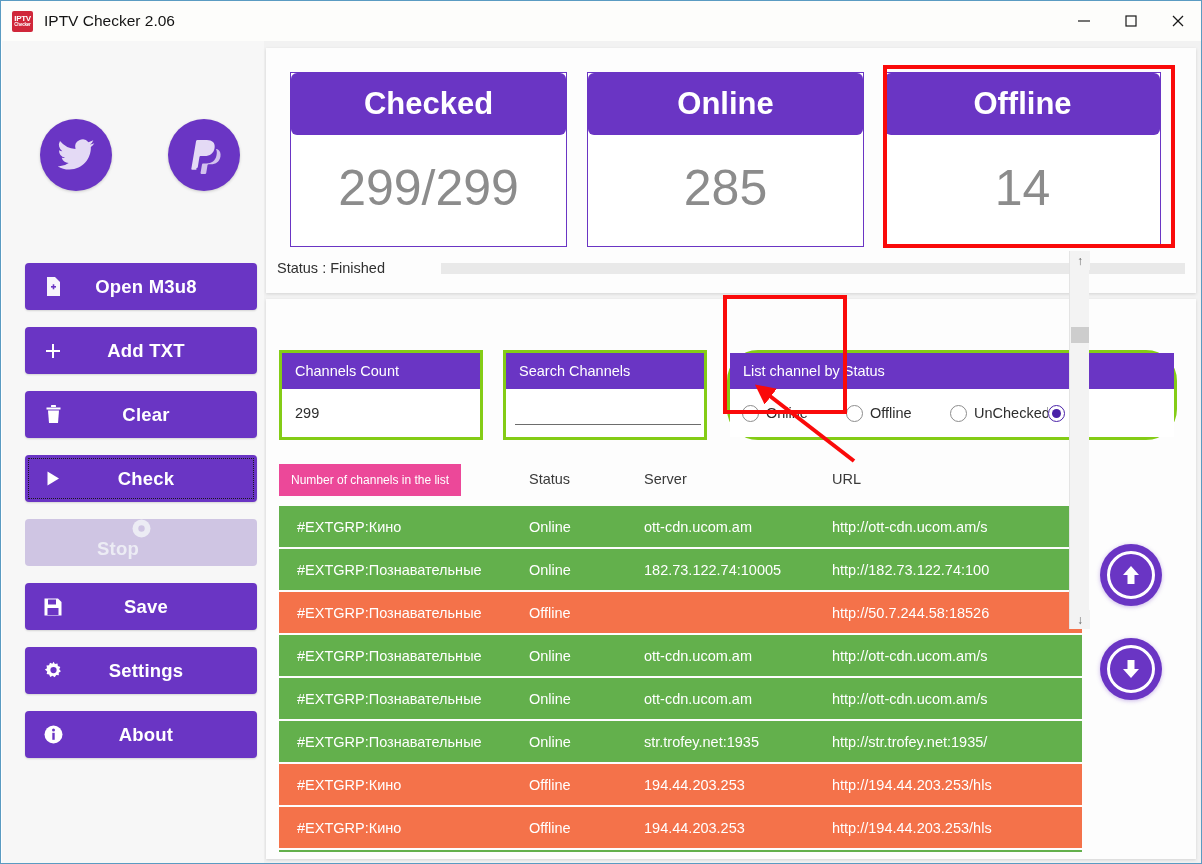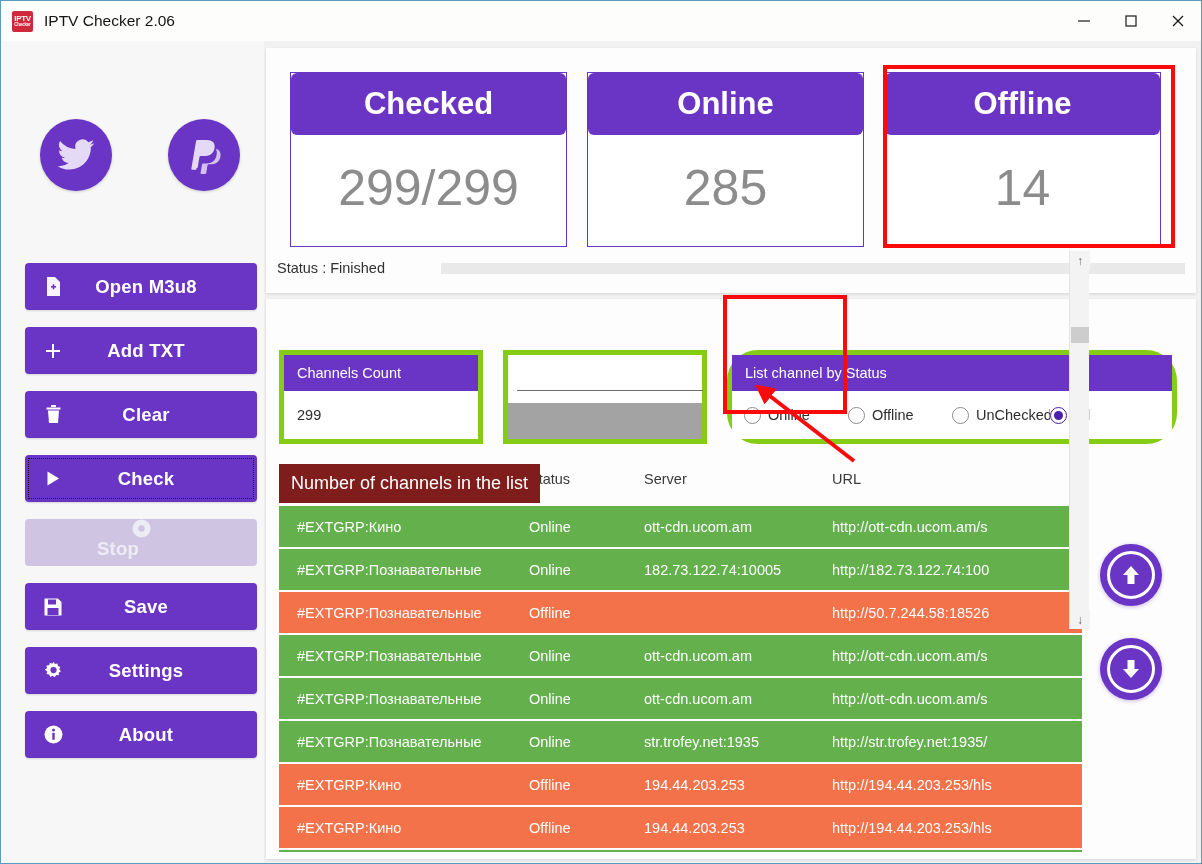--- a/index.html
+++ b/index.html
@@ -152,21 +152,21 @@
   .list-panel {
     position: absolute; left: 2px; top: 258px;
     width: 930px; height: 560px;
     background: #fdfdfd;
     box-shadow: 0 1px 3px rgba(0,0,0,0.13);
   }
   .filter-row {
     position: absolute; top: 51px; left: 13px;
     display: flex; gap: 20px;
   }
-  .fbox { border: 5px solid #84cc16; background: #a3a3a3; }
+  .fbox { border: 3px solid #84cc16; background: #d946ef; }
   .fbox-head {
     height: 36px; background: #6a35c4;
     color: #ffffff; font-size: 14.5px;
     display: flex; align-items: center; padding-left: 13px;
   }
   .fbox-body { background: #ffffff; }
   .fbox.count { width: 204px; }
   .fbox.count .fbox-body {
     height: 48px; display: flex; align-items: center; padding-left: 13px;
     font-size: 14.5px; color: #2d2d2d;
@@ -202,22 +202,22 @@
   }
   .radio-dot.checked { border-color: #4a21a8; }
   .radio-dot.checked::after {
     content: ""; width: 9px; height: 9px; border-radius: 50%;
     background: #4a21a8;
   }
 
   
   .tooltip {
     position: absolute; left: 13px; top: 165px;
-    background: #7f1d1d; color: #ffffff;
-    font-size: 18px;
+    background: #ec4899; color: #ffffff;
+    font-size: 12px;
     padding: 9px 12px;
     z-index: 20;
     white-space: nowrap;
   }
 
   
   .table-wrap {
     position: absolute; left: 13px; top: 153px;
     width: 803px; height: 400px;
     overflow: hidden;
@@ -465,20 +465,21 @@
     <div class="list-panel">
 
       <div class="filter-row">
 
         <div class="fbox count">
           <div class="fbox-head">Channels Count</div>
           <div class="fbox-body">299</div>
         </div>
 
         <div class="fbox search">
+          <div class="fbox-head">Search Channels</div>
           <div class="fbox-body">
             <input class="search-input" type="text" placeholder="" style="">
           </div>
         </div>
 
         <div class="fbox status">
           <div class="fbox-head">List channel by Status</div>
           <div class="fbox-body">
             <label class="radio-item online">
               <span class="radio-dot"></span>

